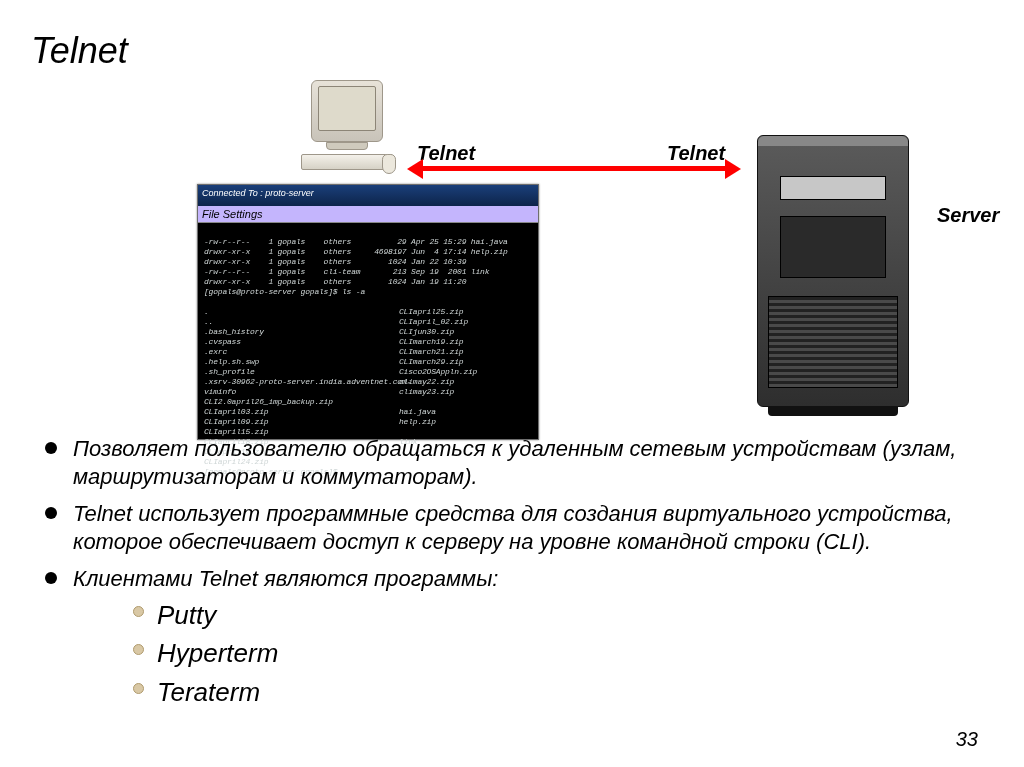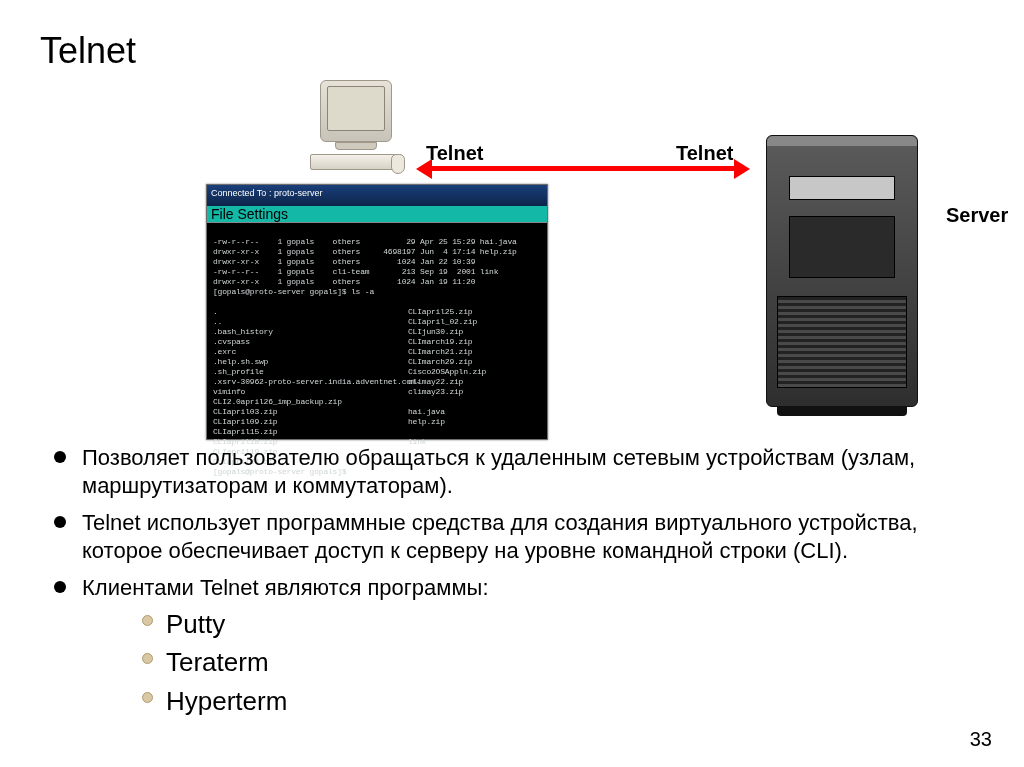--- a/index.html
+++ b/index.html
@@ -8,25 +8,26 @@
     width: 1024px;
     height: 767px;
     font-family: Arial, Helvetica, sans-serif;
     background: #ffffff;
     color: #000000;
     position: relative;
     box-sizing: border-box;
     overflow: hidden;
   }
   .slide {
-    padding: 30px 40px 20px 36px;
+    padding: 30px 40px 20px 27px;
     position: relative;
     width: 100%;
     height: 100%;
     box-sizing: border-box;
+    font-style: italic;
   }
   .title {
     font-size: 36px;
     font-weight: 400;
     margin: 0 0 8px 4px;
     color: #000;
   }
   .diagram {
     position: relative;
     width: 900px;
@@ -123,34 +124,34 @@
     font-size:8px;
     color:#cfd6d6;
     box-shadow:0 0 2px #888;
   }
   .term-title{
     height:21px;background:linear-gradient(#1a3f7a,#0d244a);
     color:#fff;font-size:9px;line-height:16px;padding:0 4px;
     font-family:Tahoma,Arial,sans-serif;
   }
   .term-menu{
-    height:16px;background:#14b8a6;color:#000;font-size:14px;line-height:16px;
+    height:16px;background:#c4b5fd;color:#000;font-size:11px;line-height:16px;
     padding:0 4px;border-bottom:1px solid #888;font-family:Tahoma,Arial,sans-serif;
   }
   .term-body{
     padding:4px 6px;white-space:pre;line-height:10px;letter-spacing:-0.2px;
   }
   .term-col{display:inline-block;vertical-align:top;}
   .term-left{width:195px;}
   .term-right{width:120px;}
   
   .content {
     font-size: 22px;
     line-height: 1.25;
-    margin-top: 14px;
+    margin-top: 5px;
   }
   .content ul { list-style:none; padding:0; margin:0; }
   .content > ul > li {
     position:relative;
     padding-left: 46px;
     margin-bottom: 10px;
   }
   .content > ul > li::before{
     content:"";
     position:absolute;
@@ -168,21 +169,21 @@
   .content ul ul li::before{
     content:"";
     position:absolute;
     left:60px; top:7px;
     width:9px;height:9px;border-radius:50%;
     background:#d9c8a5;
     border:1px solid #b09b6e;
   }
   .pagenum{
     position:absolute;
-    bottom:16px; right:32px;
+    bottom:16px; right:46px;
     font-size:20px;color:#000;margin-top:28px;
   }
 </style>
 </head>
 <body>
 
 <div class="slide">
   <h1 class="title">Telnet</h1>
 
   <div class="diagram">
@@ -250,21 +251,21 @@
   </div>
 
   <div class="content">
     <ul>
       <li>Позволяет пользователю обращаться к удаленным сетевым устройствам (узлам, маршрутизаторам и коммутаторам).</li>
       <li>Telnet использует программные средства для создания виртуального устройства, которое обеспечивает доступ к серверу на уровне командной строки (CLI).</li>
       <li>
         <span>Клиентами Telnet являются программы:</span>
         <ul>
           <li>Putty</li>
+          <li>Hyperterm</li>
           <li>Teraterm</li>
-          <li>Hyperterm</li>
         </ul>
       </li>
     </ul>
   </div>
 
   <div class="pagenum">33</div>
 </div>
 
 </body></html>

